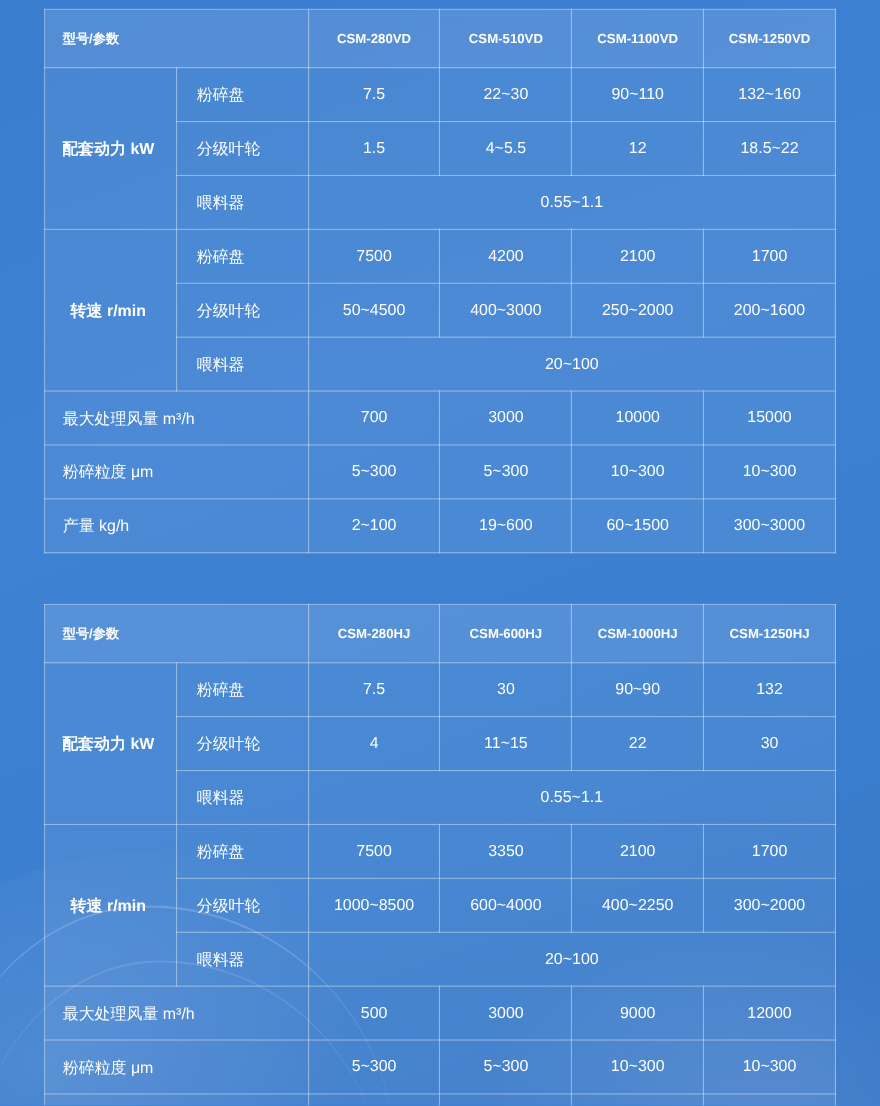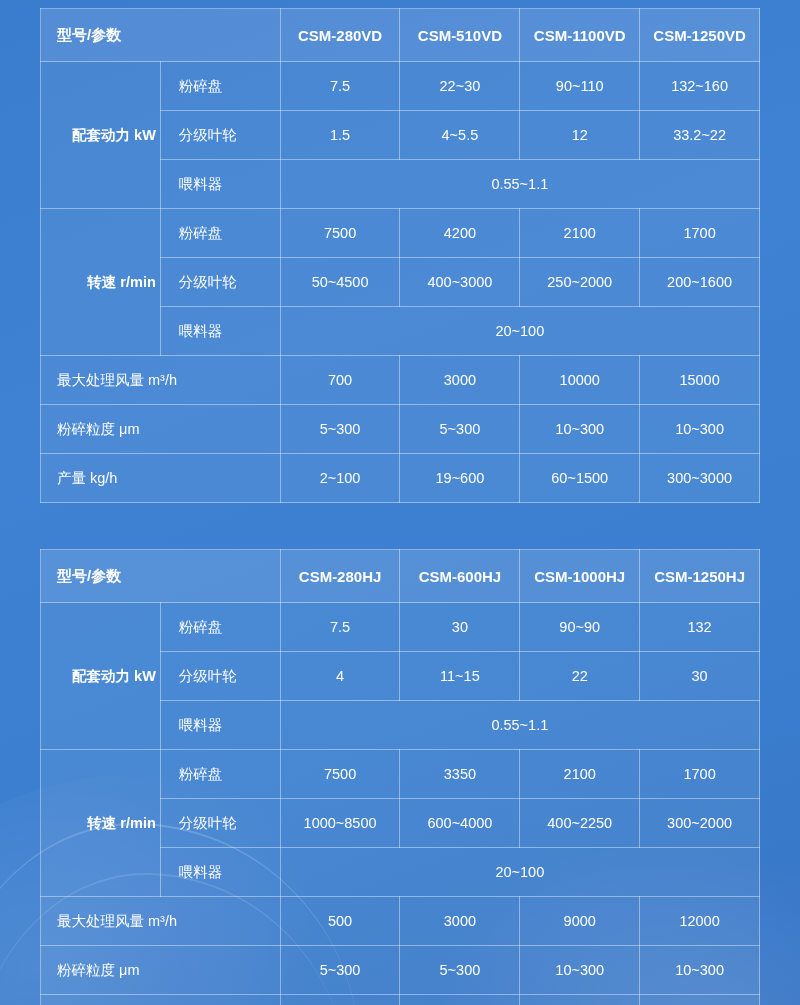--- a/index.html
+++ b/index.html
@@ -80,36 +80,36 @@
     font-size: 14.5px;
     color: #ffffff;
     height: 44px;
     padding: 2px 4px;
     background: rgba(255,255,255,0.07);
     font-weight: 400;
   }
   .spec-table tr.header-row td {
     background: rgba(255,255,255,0.13);
     font-weight: bold;
-    font-size: 15px;
+    font-size: 12px;
     height: 48px;
   }
   td.label-left {
     text-align: left;
     padding-left: 16px;
     font-weight: normal;
   }
   td.sub-label {
     text-align: left;
     padding-left: 18px;
     font-weight: 400;
     width: 126px;
   }
   td.rowspan-label {
-    text-align: right;
+    text-align: center;
     padding-left: 0;
     font-weight: bold;
   }
   .table-gap {
     height: 46px;
   }
   .top-pad { height: 8px; }
 </style>
 </head>
 <body>
@@ -141,21 +141,21 @@
           <td>7.5</td>
           <td>22~30</td>
           <td>90~110</td>
           <td>132~160</td>
         </tr>
         <tr>
           <td class="sub-label">分级叶轮</td>
           <td>1.5</td>
           <td>4~5.5</td>
           <td>12</td>
-          <td>33.2~22</td>
+          <td>18.5~22</td>
         </tr>
         <tr>
           <td class="sub-label">喂料器</td>
           <td colspan="4">0.55~1.1</td>
         </tr>
 
         <tr>
           <td class="rowspan-label" rowspan="3">转速 r/min</td>
           <td class="sub-label">粉碎盘</td>
           <td>7500</td>

